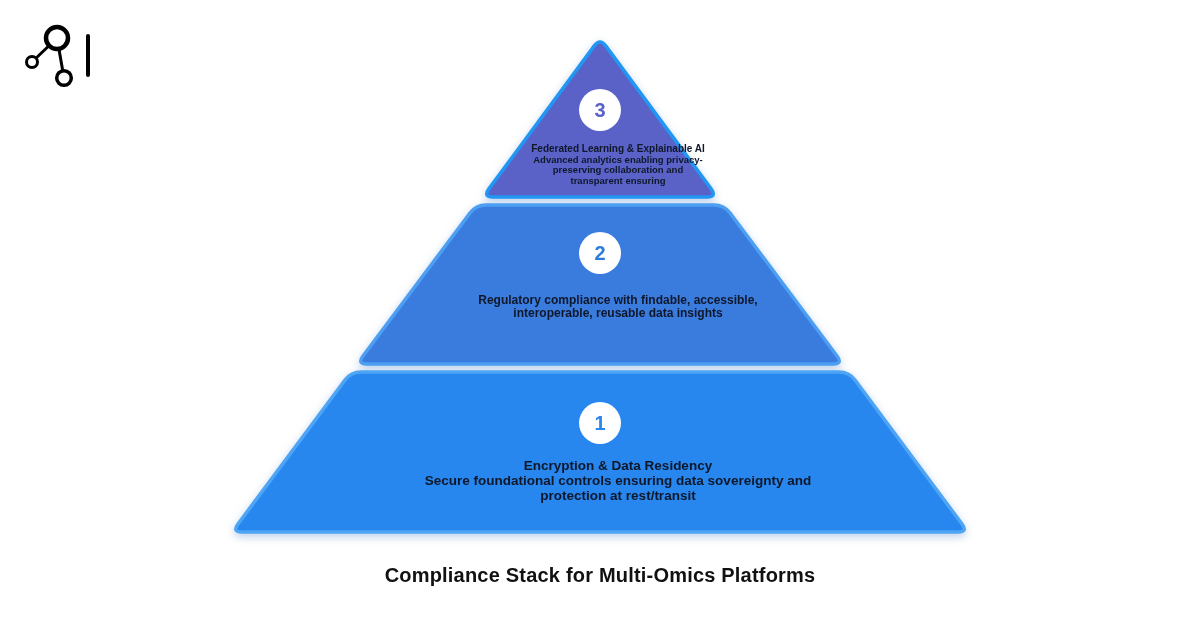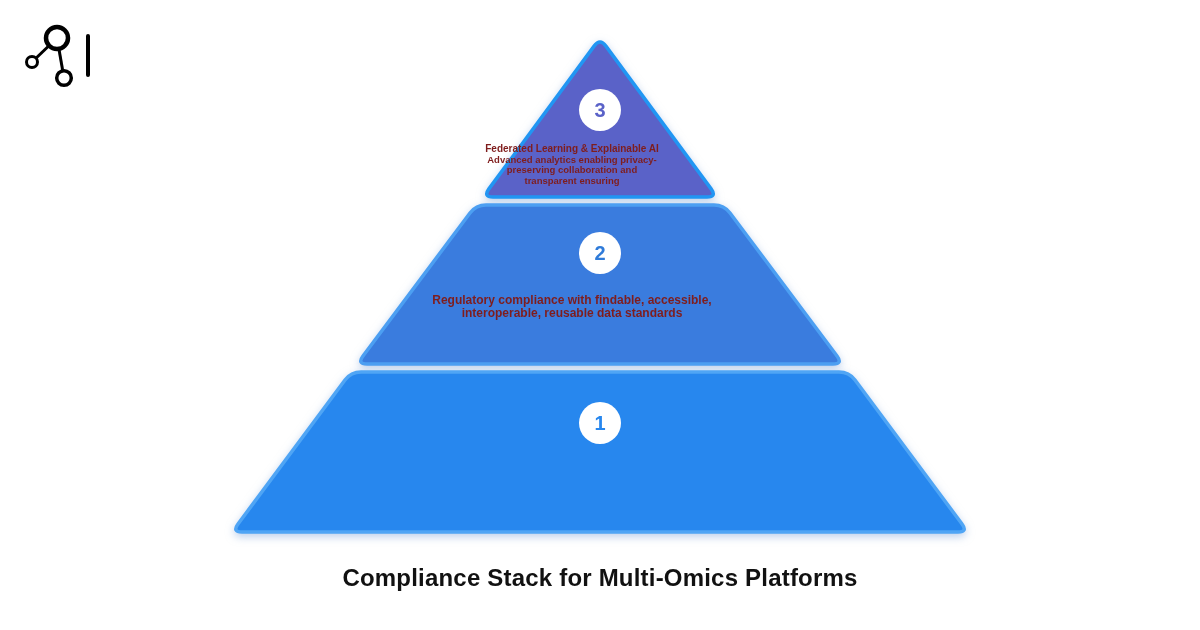--- a/index.html
+++ b/index.html
@@ -41,40 +41,40 @@
     background: #ffffff;
     display: flex;
     align-items: center;
     justify-content: center;
     font-weight: 700;
     font-size: 20px;
     left: 600px;
   }
   .ltext {
     position: absolute;
-    left: 572px;
+    left: 618px;
     transform: translateX(-50%);
     text-align: center;
-    color: #7f1d1d;
+    color: #0f172a;
   }
   .ltitle { font-weight: 700; }
   .ldesc  { font-weight: 700; }
   .s3 .ltitle { font-size: 10px;   line-height: 1.08; }
   .s3 .ldesc  { font-size: 9.5px;  line-height: 1.1;  }
   .s2 .ltitle { font-size: 12px;   line-height: 1.12; }
   .s2 .ldesc  { font-size: 12px;   line-height: 1.12; }
   .s1 .ltitle { font-size: 13.5px; line-height: 1.1;  }
   .s1 .ldesc  { font-size: 13.5px; line-height: 1.1;  }
   .caption {
     position: absolute;
     left: 0;
     top: 564px;
     width: 1200px;
     text-align: center;
-    font-size: 24px;
+    font-size: 20px;
     font-weight: 700;
     color: #111111;
     letter-spacing: 0.2px;
   }
 </style>
 </head>
 <body>
 
 <div class="stage">
 
@@ -100,24 +100,26 @@
   </div>
   <div class="ltext s3" style="top:144px; width:185px">
     <div class="ltitle">Federated Learning &amp; Explainable AI</div>
     <div class="ldesc">Advanced analytics enabling privacy-preserving collaboration and transparent ensuring</div>
   </div>
 
   <div class="badge" style="top:232px">
     <span style="color: rgb(47, 123, 217);">2</span>
   </div>
   <div class="ltext s2" style="top:294px; width:330px">
-    <div class="ldesc">Regulatory compliance with findable, accessible, interoperable, reusable data standards</div>
+    <div class="ldesc">Regulatory compliance with findable, accessible, interoperable, reusable data insights</div>
   </div>
 
   <div class="badge" style="top:402px">
     <span style="color: rgb(39, 135, 238);">1</span>
   </div>
   <div class="ltext s1" style="top:459px; width:420px">
+    <div class="ltitle">Encryption &amp; Data Residency</div>
+    <div class="ldesc">Secure foundational controls ensuring data sovereignty and protection at rest/transit</div>
   </div>
 
   <div class="caption">Compliance Stack for Multi-Omics Platforms</div>
 
 </div>
 
 </body></html>

